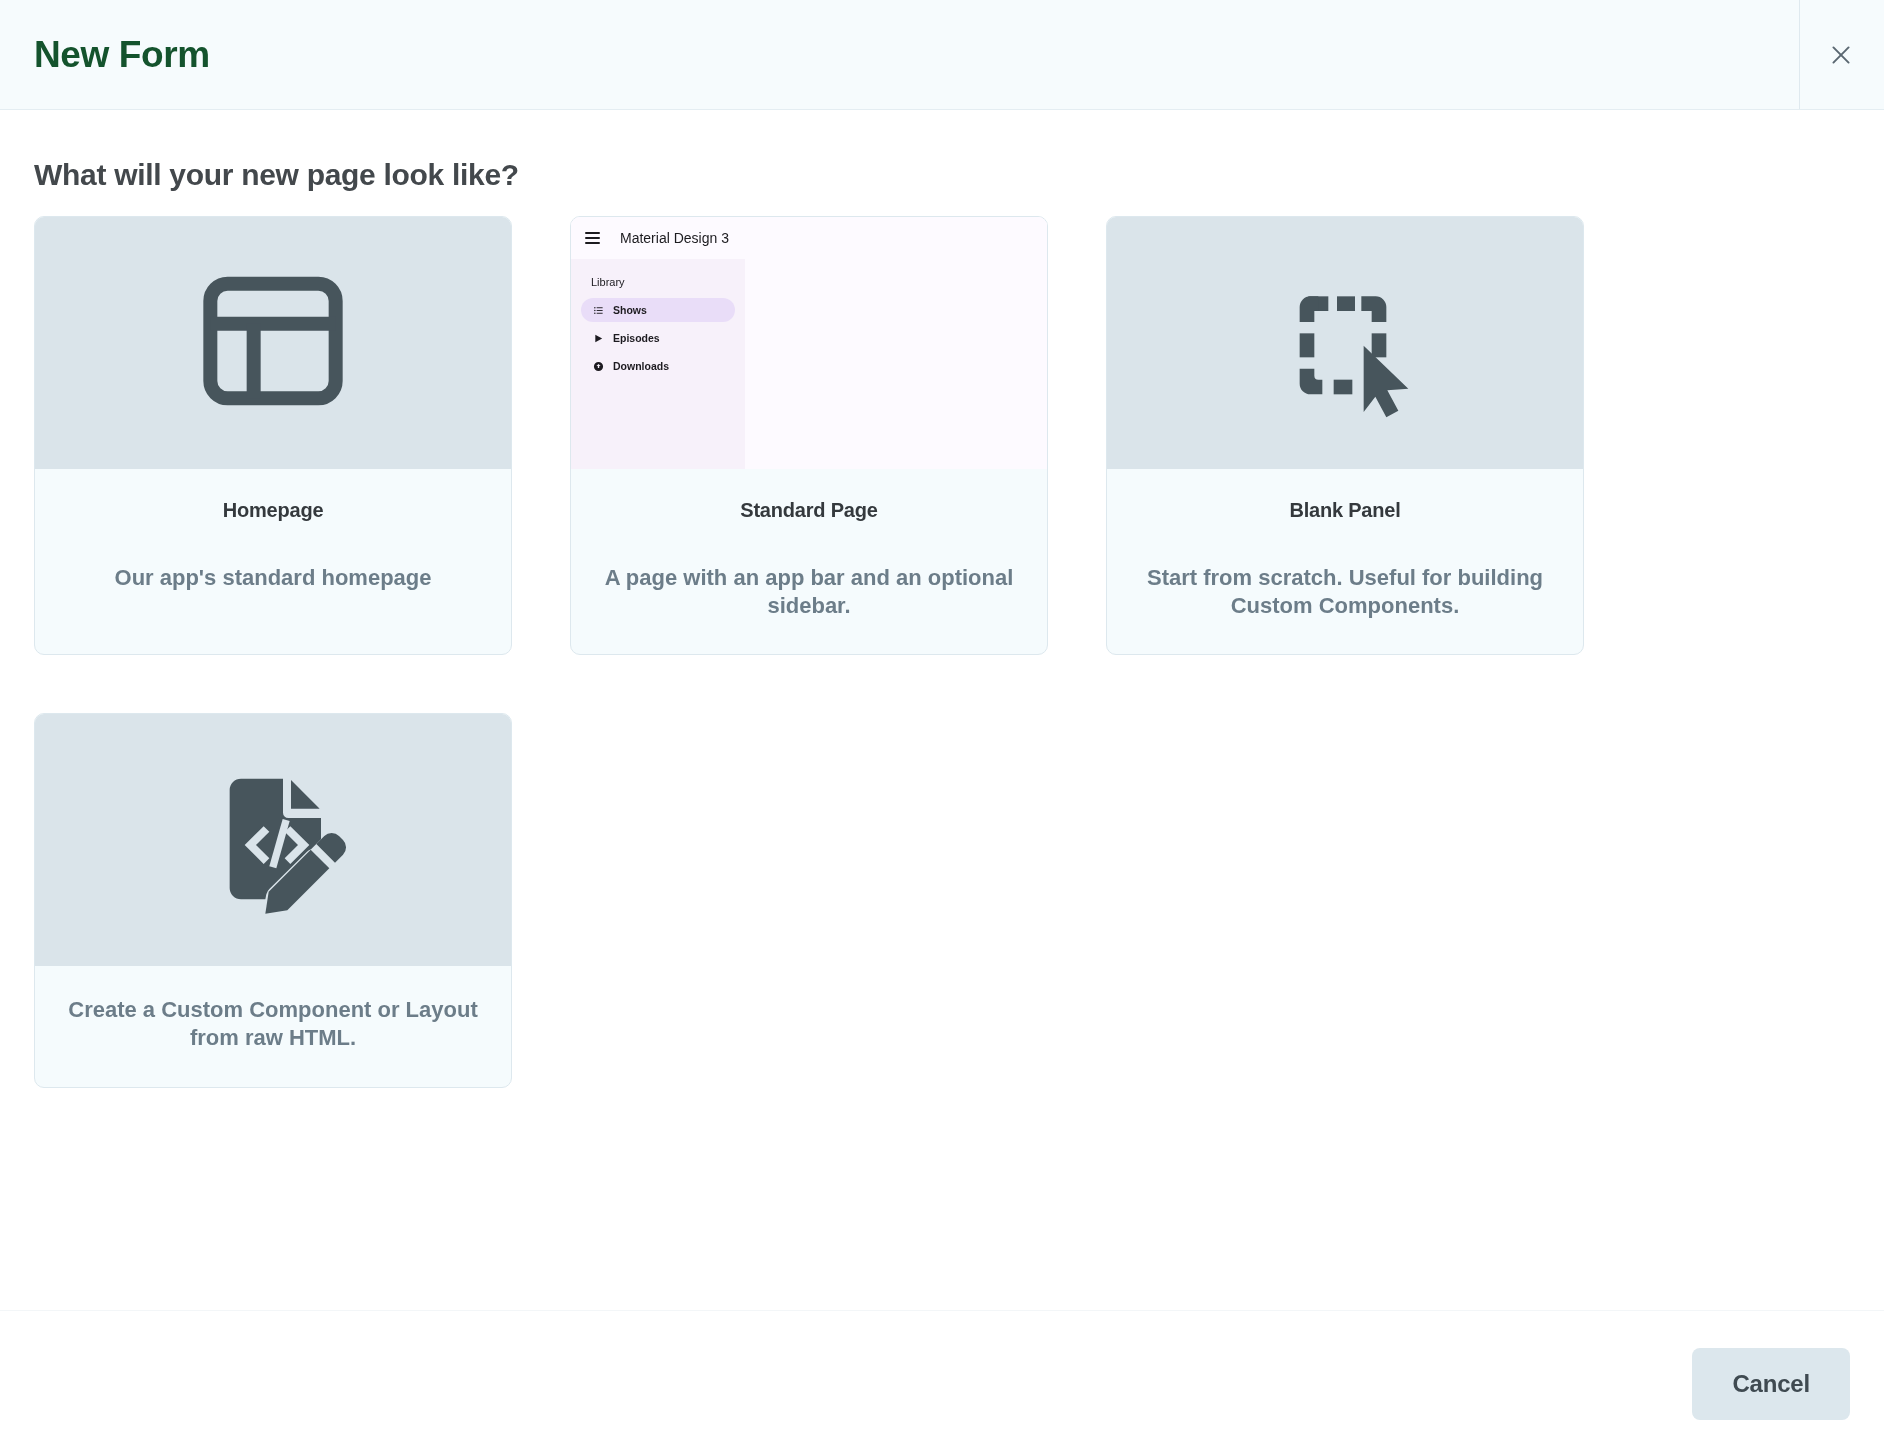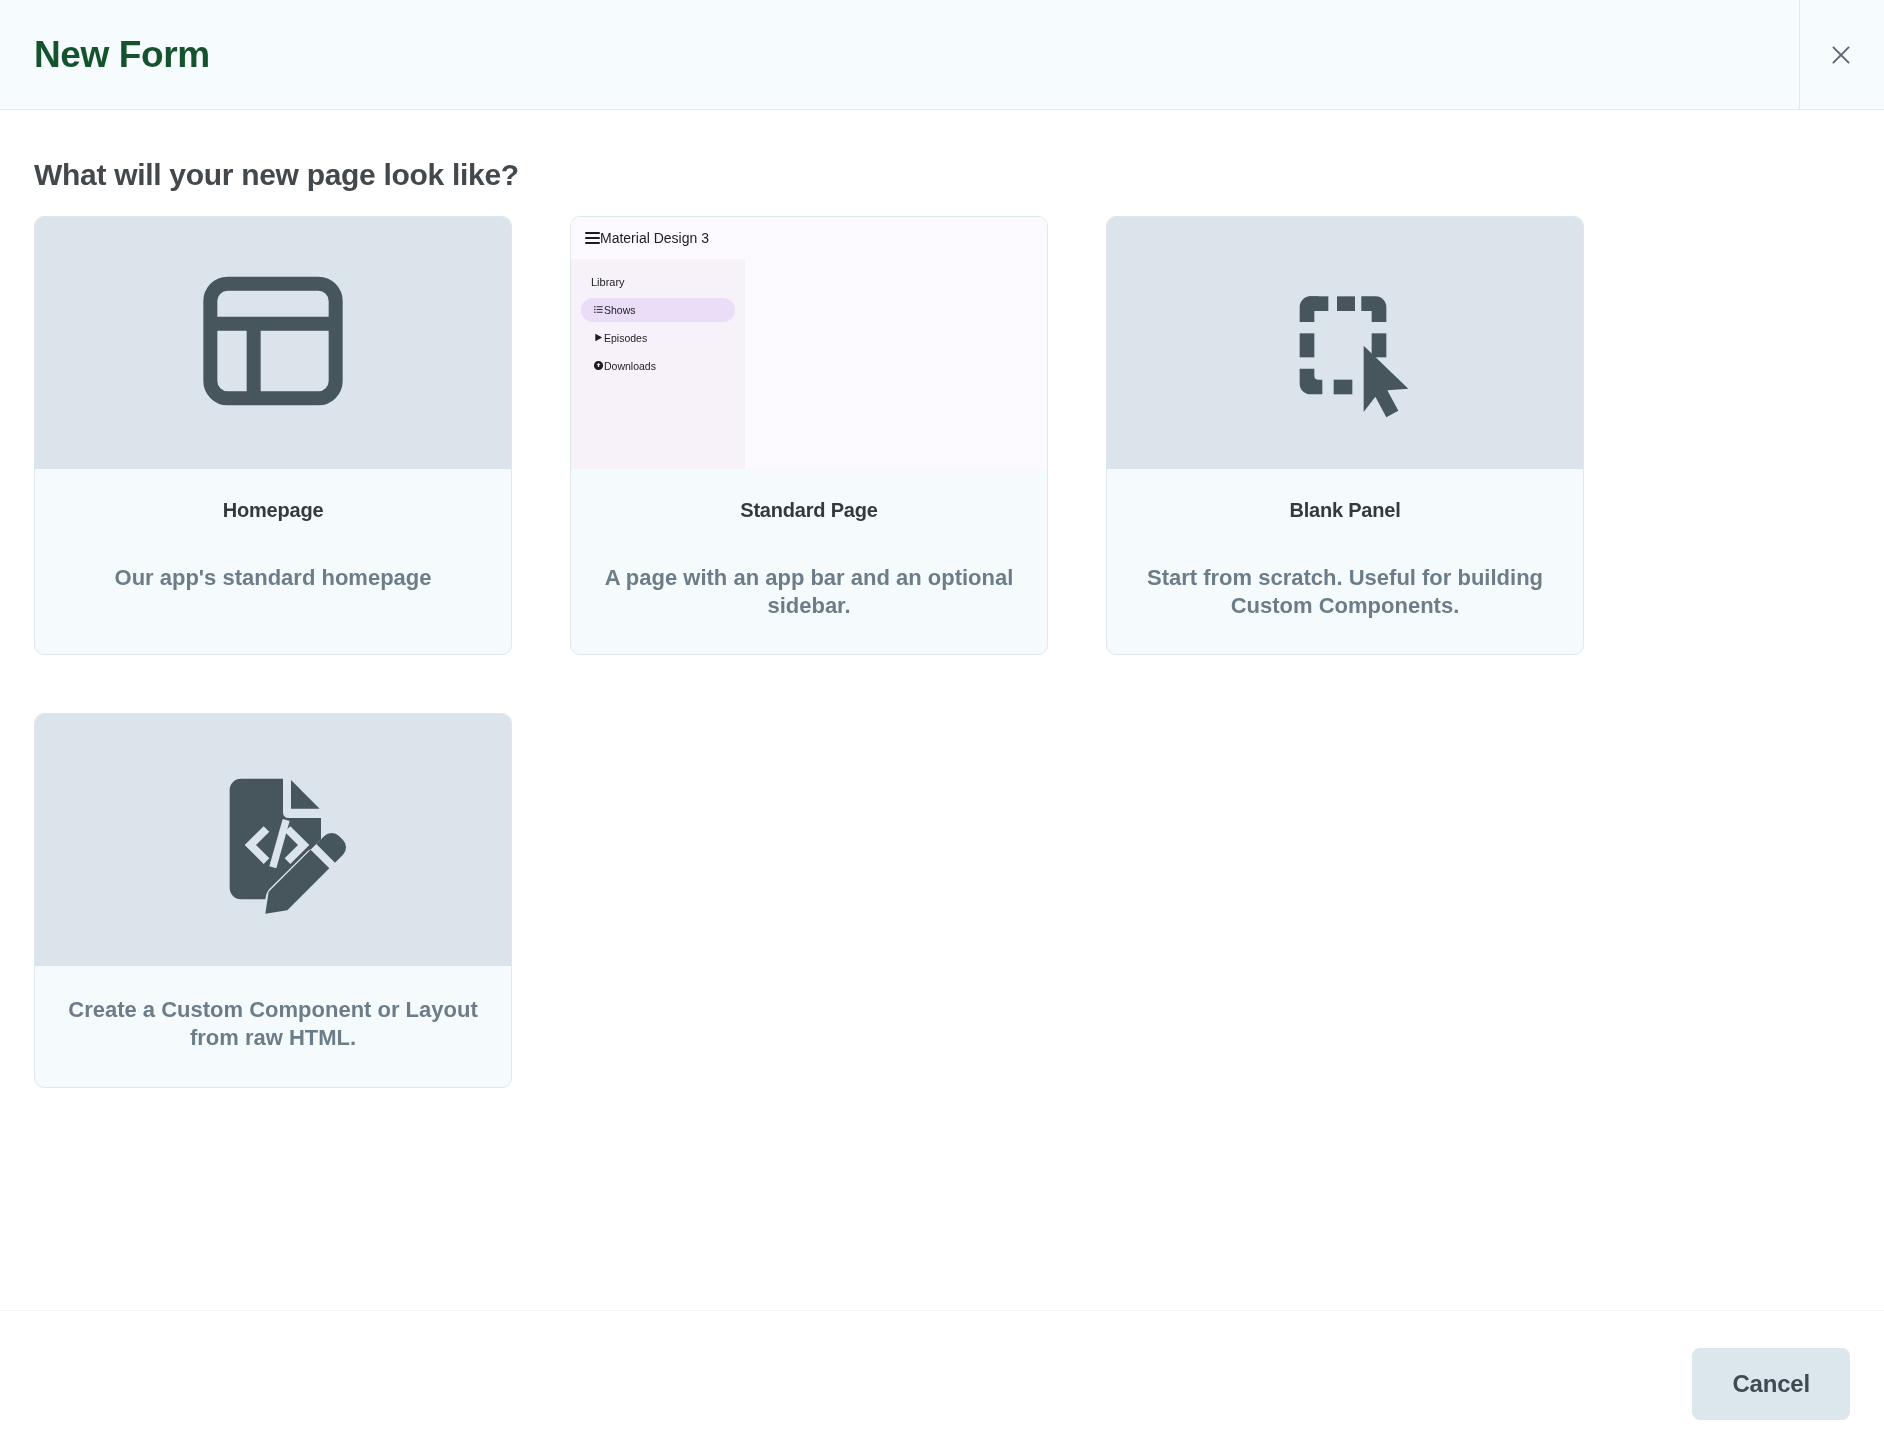--- a/index.html
+++ b/index.html
@@ -130,20 +130,21 @@
     display: flex;
     flex-direction: column;
   }
   .md-appbar {
     height: 42px;
     min-height: 42px;
     background: #fdfaff;
     display: flex;
     align-items: center;
     padding-left: 14px;
+    gap: 20px;
   }
   .md-hamburger {
     width: 15px;
     display: flex;
     flex-direction: column;
     gap: 3px;
   }
   .md-hamburger span {
     display: block;
     height: 2px;
@@ -164,26 +165,26 @@
     background: #f7f1fa;
     padding: 13px 10px 0 10px;
   }
   .md-section-label {
     font-size: 11px;
     color: #1c1b1f;
     padding: 4px 10px 10px 10px;
   }
   .md-nav-item {
     display: flex;
-    align-items: flex-start;
-    gap: 0;
+    align-items: flex-end;
+    gap: 9px;
     padding: 6px 12px;
     border-radius: 14px;
     font-size: 10.5px;
-    font-weight: 400;
+    font-weight: 700;
     color: #1d1b20;
     margin-bottom: 4px;
   }
   .md-nav-item.active { background: #e9ddf8; }
   .md-nav-icon {
     width: 11px;
     height: 11px;
     display: flex;
     align-items: center;
     justify-content: center;

